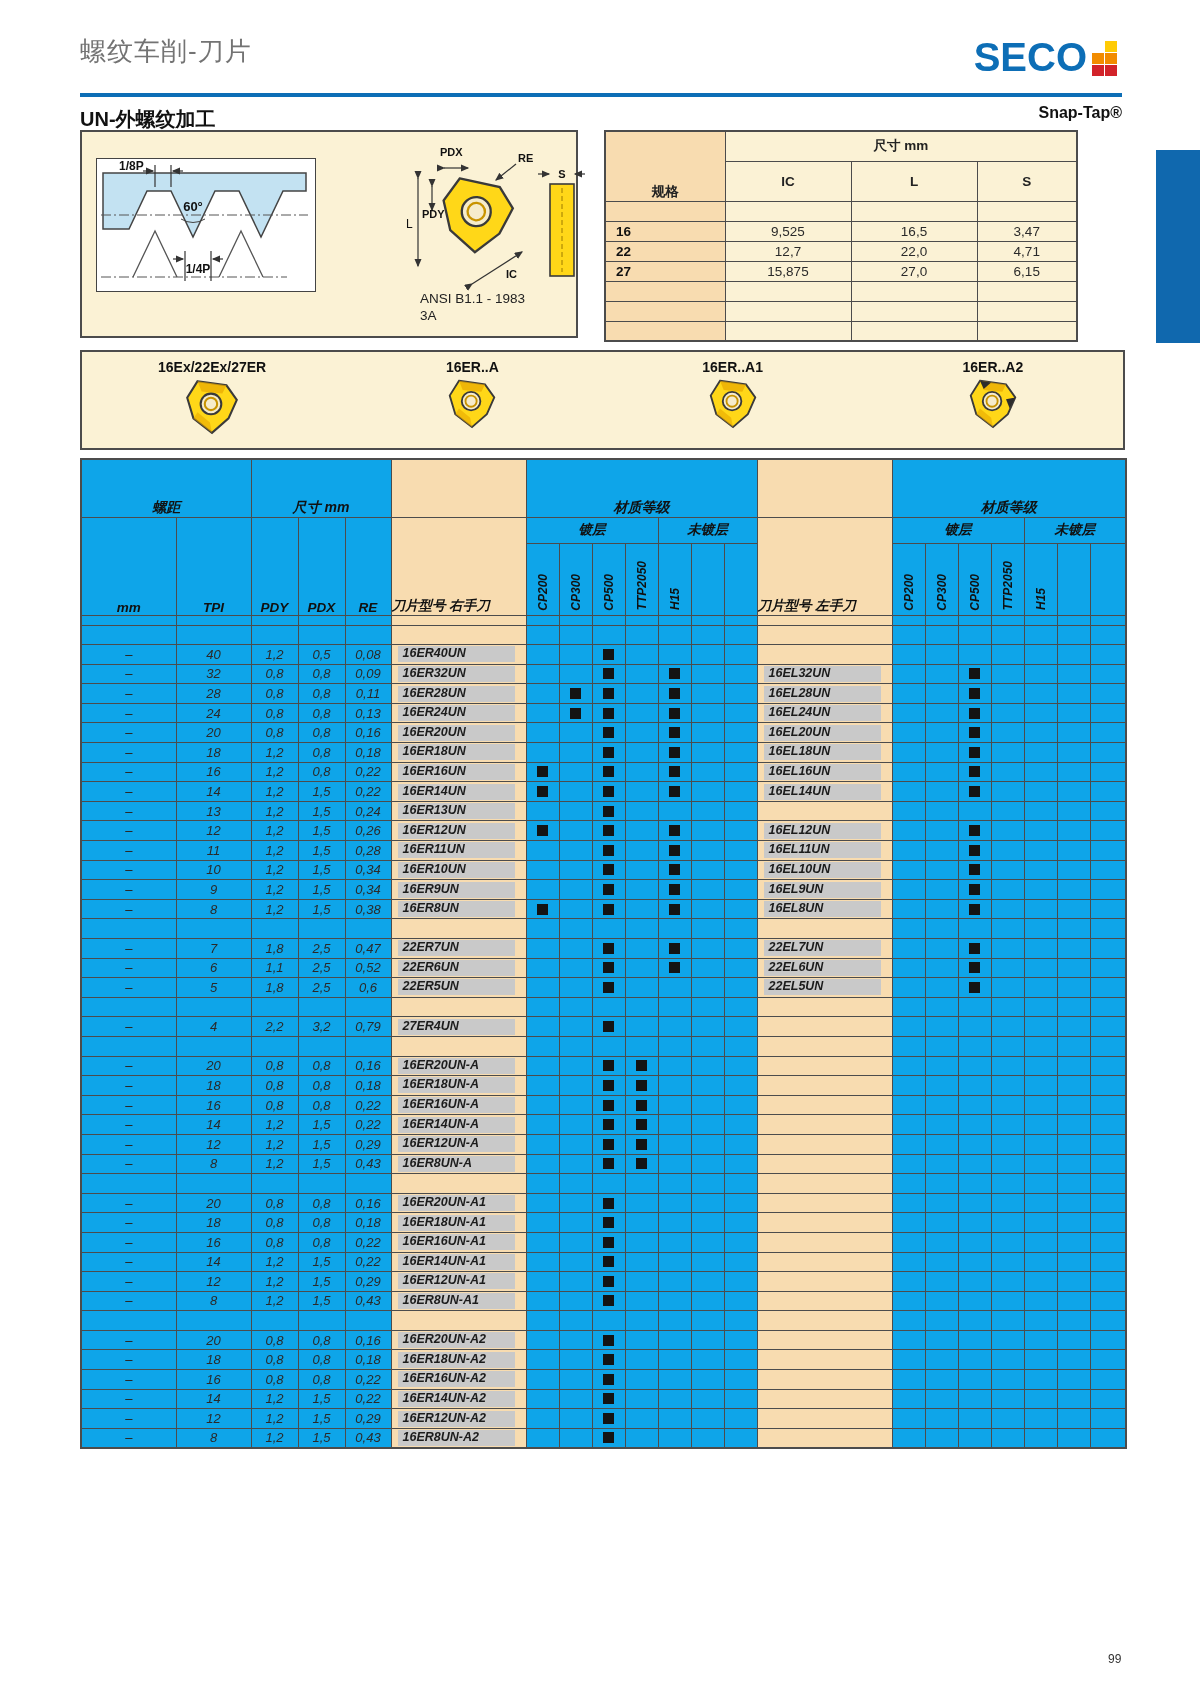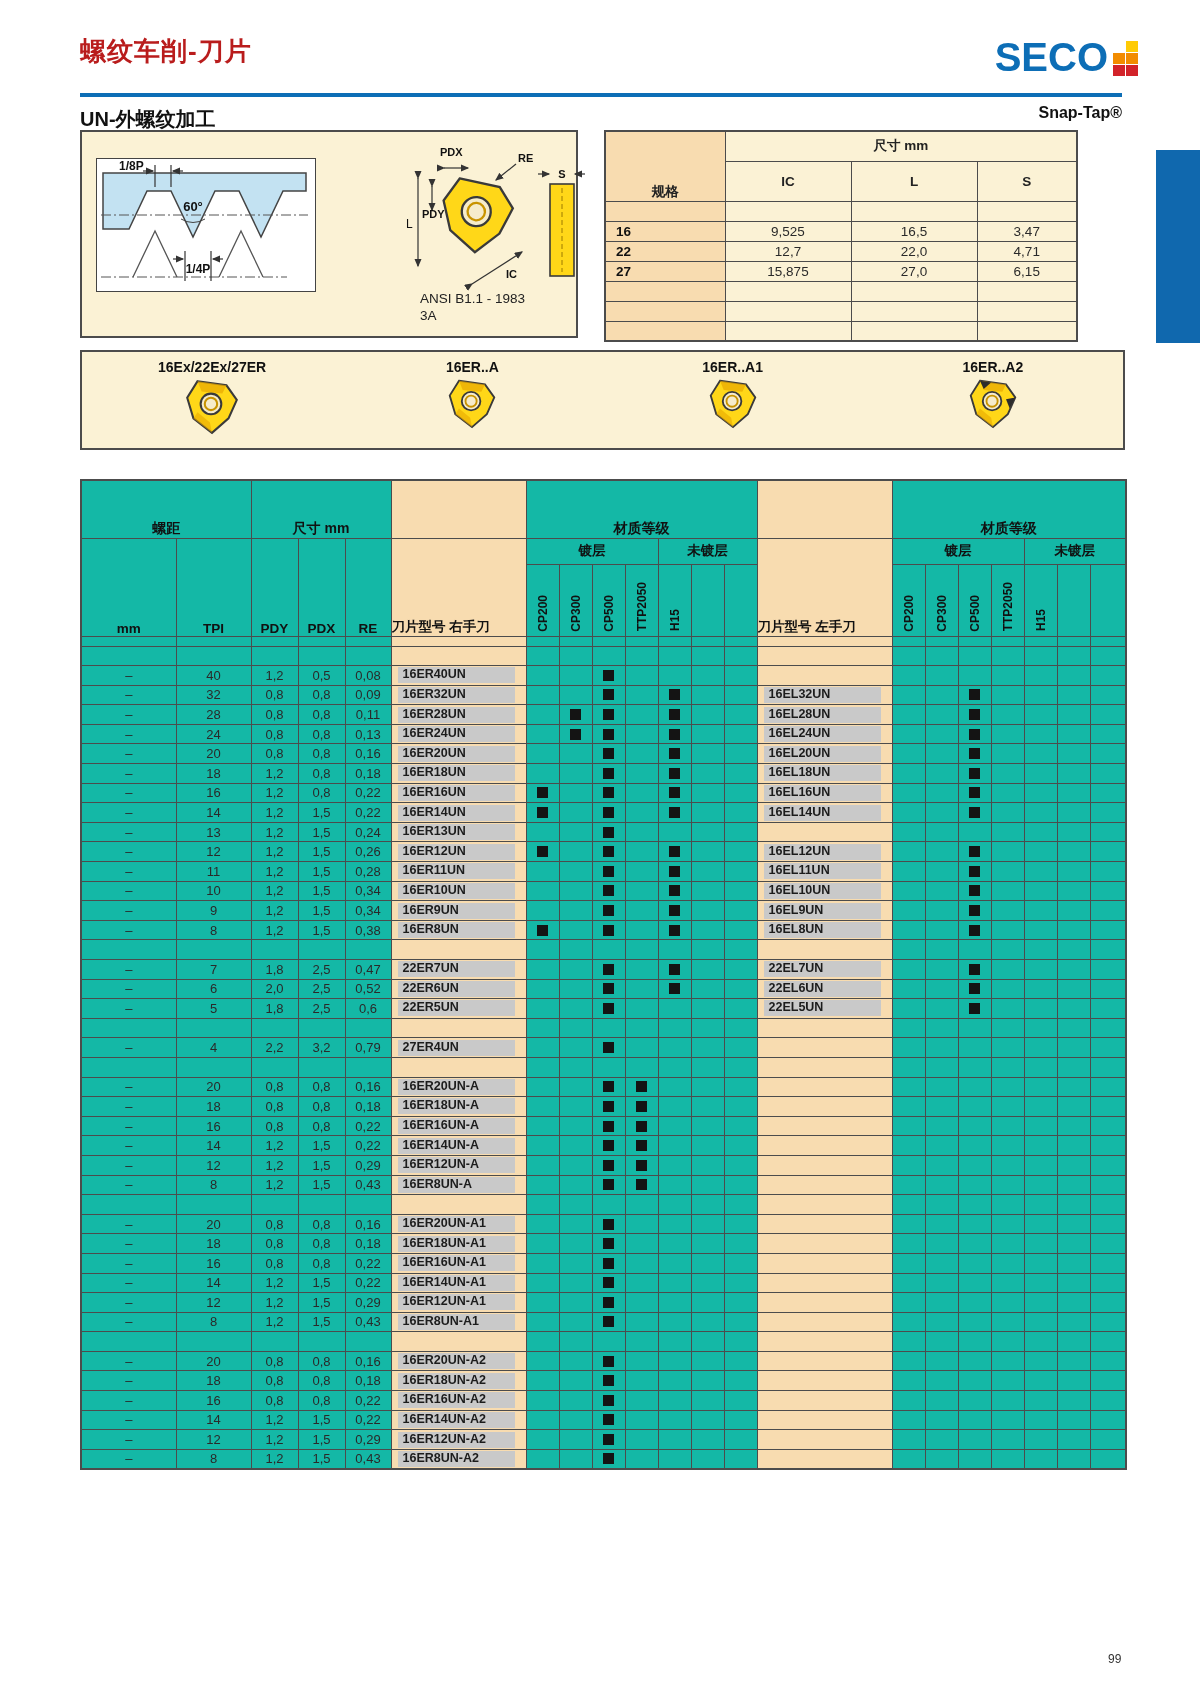--- a/index.html
+++ b/index.html
@@ -1,21 +1,21 @@
 <!DOCTYPE html>
 <html><head>
 <meta charset="utf-8">
 <style>
   html,body{margin:0;padding:0;background:#fff;}
   .page{position:relative;width:1200px;height:1697px;background:#ffffff;
         font-family:"Liberation Sans","DejaVu Sans",sans-serif;color:#222;overflow:hidden;}
 
   
-  .doc-title{position:absolute;left:80px;top:34px;font-size:26px;font-weight:bold;color:#b91c1c;letter-spacing:1px;}
-  .logo{position:absolute;right:62px;top:40px;display:flex;align-items:flex-start;}
+  .doc-title{position:absolute;left:80px;top:34px;font-size:26px;font-weight:normal;color:#737373;letter-spacing:1px;}
+  .logo{position:absolute;right:83px;top:40px;display:flex;align-items:flex-start;}
   .logo-text{color:#0D6EB6;font-size:40px;font-weight:bold;letter-spacing:0px;line-height:34px;font-family:"Liberation Sans",sans-serif;}
   .logo-grid{display:grid;grid-template-columns:12px 12px;grid-auto-rows:11px;gap:1px;margin-left:5px;margin-top:1px;}
   .logo-grid .sq{width:12px;height:11px;}
   .rule{position:absolute;left:80px;top:93px;width:1042px;height:4px;background:#0D6EB6;}
   .section-left{position:absolute;left:80px;top:106px;font-size:20px;font-weight:bold;color:#111;}
   .section-right{position:absolute;right:78px;top:104px;font-size:16px;font-weight:bold;color:#111;}
 
   
   .diagram-box{position:absolute;left:80px;top:130px;width:498px;height:208px;
                background:#FBF2D5;border:2px solid #4c4c4c;box-sizing:border-box;}
@@ -40,22 +40,22 @@
   .side-tab{position:absolute;left:1156px;top:150px;width:44px;height:193px;background:#1068AE;}
 
   
   .strip{position:absolute;left:80px;top:350px;width:1045px;height:100px;background:#FBF2D5;
          border:2px solid #4c4c4c;box-sizing:border-box;display:flex;}
   .strip-cell{flex:1;display:flex;flex-direction:column;align-items:center;}
   .strip-label{margin-top:7px;font-size:14px;font-weight:bold;color:#111;}
   .strip-cell svg{margin-top:2px;}
 
   
-  .main-table{position:absolute;left:80px;top:479px;width:1045px;table-layout:fixed;
-              border:2px solid #4c4c4c;background:#14b8a6;}
+  .main-table{position:absolute;left:80px;top:458px;width:1045px;table-layout:fixed;
+              border:2px solid #4c4c4c;background:#0ea5e9;font-style:italic;}
   .main-table th,.main-table td{border:1px solid #4c4c4c;padding:0;box-sizing:border-box;overflow:hidden;}
   .main-table th{font-weight:bold;color:#111;}
   .pn{background:#F8DCB0;}
   .h-top{height:58px;vertical-align:bottom;text-align:center;font-size:14px;padding-bottom:6px;}
   .h-mid{height:26px;vertical-align:middle;text-align:center;font-size:13.5px;}
   .h-merge{vertical-align:bottom;text-align:center;font-size:13.5px;padding-bottom:6px;}
   .h-rh{vertical-align:bottom;text-align:left;padding-left:8px;padding-bottom:6px;font-size:13.5px;}
   .h-vert{height:72px;vertical-align:bottom;text-align:center;padding-bottom:4px;}
   .vlab{display:inline-block;writing-mode:vertical-rl;transform:rotate(180deg);
         font-weight:bold;font-size:12px;letter-spacing:0px;line-height:12px;}
@@ -830,21 +830,21 @@
             <div class="sq"></div>
           </td>
           <td></td>
           <td></td>
           <td></td>
           <td></td>
         </tr>
         <tr>
           <td>–</td>
           <td>6</td>
-          <td>2,0</td>
+          <td>1,1</td>
           <td>2,5</td>
           <td>0,52</td>
           <td class="pn cell-pn"><span class="chip">22ER6UN</span></td>
           <td></td>
           <td></td>
           <td>
             <div class="sq"></div>
           </td>
           <td></td>
           <td>

